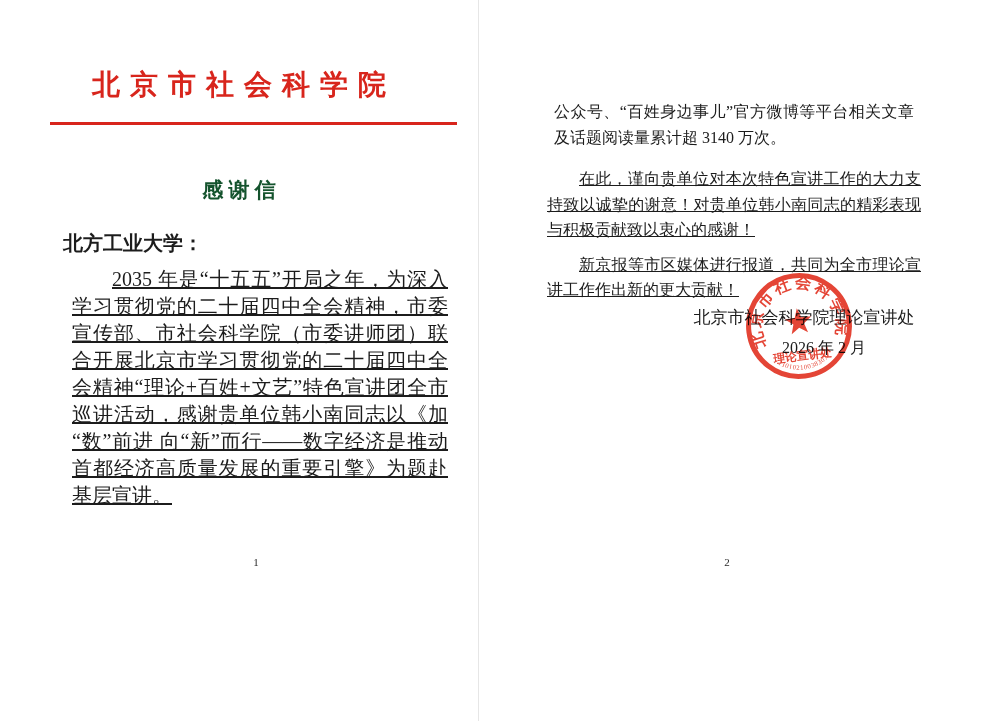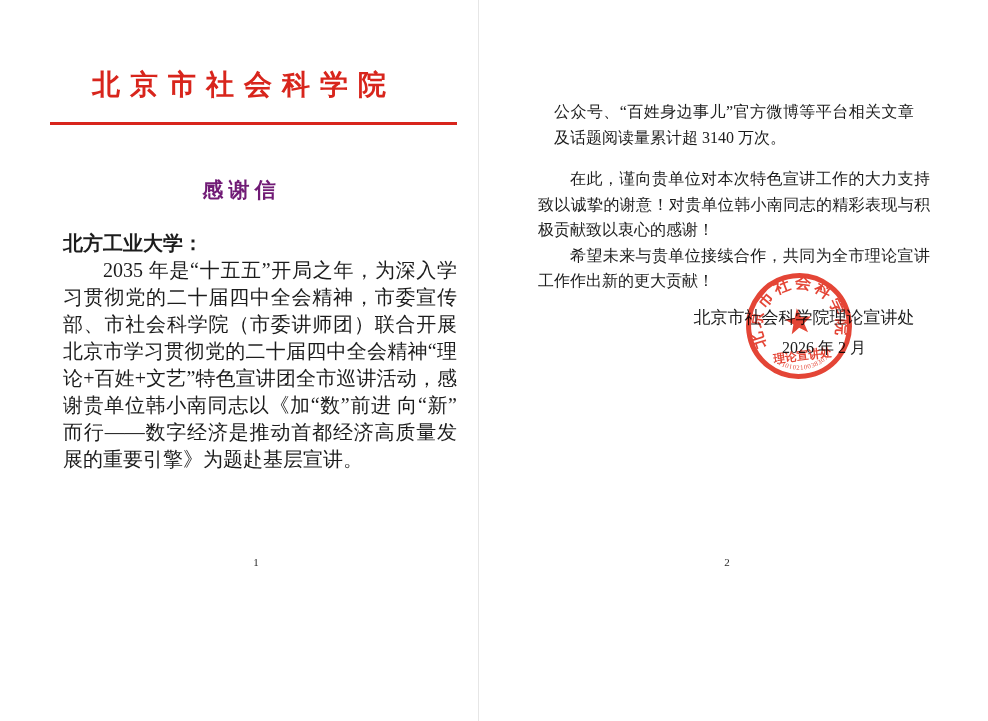--- a/index.html
+++ b/index.html
@@ -21,28 +21,28 @@
 
   
   .letterhead{
     position:absolute;top:66px;left:0;width:100%;text-align:center;
     color:var(--red);font-size:28px;font-weight:bold;letter-spacing:10px;
     white-space:nowrap;text-indent:10px;
   }
   .head-rule{position:absolute;top:122px;left:50px;width:407px;height:3px;background:var(--red);}
   .doc-title{
     position:absolute;top:176px;left:0;width:100%;text-align:center;
-    font-size:21px;font-weight:bold;color:#701a75;
+    font-size:21px;font-weight:bold;color:#14532d;
   }
   .letter-body{
     position:absolute;top:230px;left:63px;width:394px;
     font-size:20px;line-height:27px;text-align:justify;
   }
   .salutation{font-weight:bold;margin:0;}
-  p.para{margin:0;text-indent:2em;}
+  p.para{margin:9px;text-indent:2em;text-decoration:underline;}
 
   
   .letter-body-2{
     position:absolute;top:83px;left:59px;width:392px;
     font-size:16px;line-height:25.5px;text-align:justify;
   }
   p.para-cont{margin:16px;text-indent:0;}
   .sig-block{
     position:absolute;top:306px;left:180px;width:290px;
     text-align:center;font-size:17px;z-index:1;
@@ -75,21 +75,21 @@
 
   <div class="pageno">1</div>
 </div>
 
 <div class="seam"></div>
 
 <div class="page" id="page-2">
   <div class="letter-body-2">
     <p class="para-cont">公众号、“百姓身边事儿”官方微博等平台相关文章及话题阅读量累计超 3140 万次。</p>
     <p class="para">在此，谨向贵单位对本次特色宣讲工作的大力支持致以诚挚的谢意！对贵单位韩小南同志的精彩表现与积极贡献致以衷心的感谢！</p>
-    <p class="para">希望未来与贵单位接续合作，共同为全市理论宣讲工作作出新的更大贡献！</p>
+    <p class="para">新京报等市区媒体进行报道，共同为全市理论宣讲工作作出新的更大贡献！</p>
   </div>
 
   <div class="sig-block">
     <p class="sig-line">北京市社会科学院理论宣讲处</p>
     <p class="sig-date">2026 年 2 月</p>
   </div>
 
   <svg class="seal" viewBox="0 0 200 200" xmlns="http://www.w3.org/2000/svg">
     <circle cx="100" cy="100" r="90" fill="none" stroke="#e23524" stroke-width="9"></circle>
     <path id="sealArcTop" d="M 51.9 148.1 A 68 68 0 1 1 148.1 148.1" fill="none"></path>

